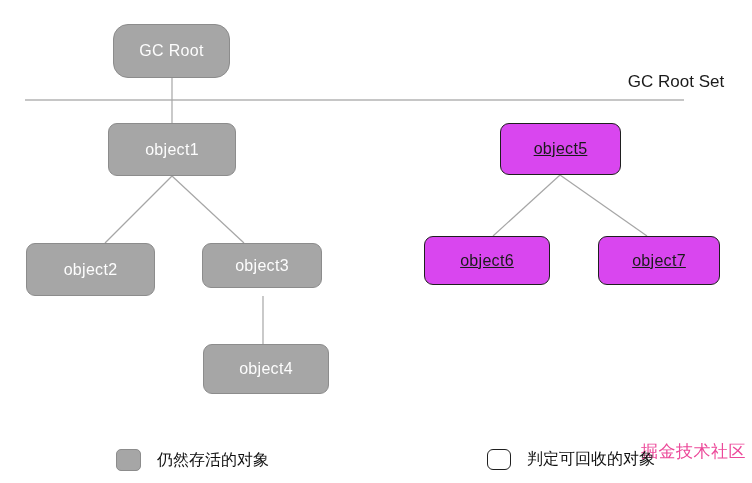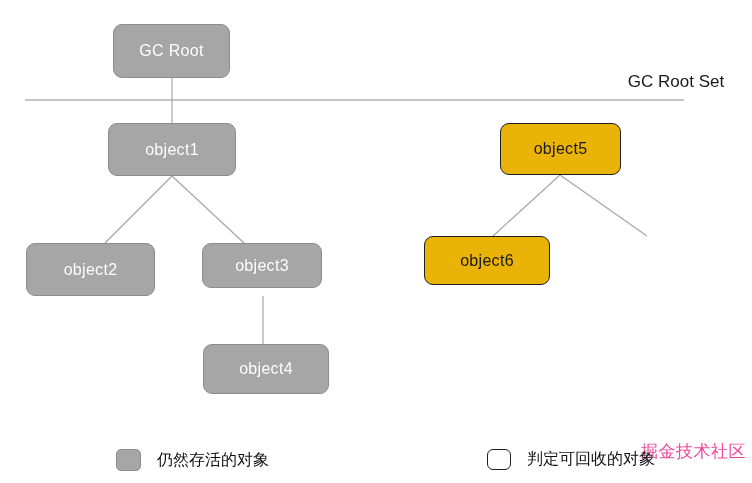--- a/index.html
+++ b/index.html
@@ -31,23 +31,24 @@
     font-size: 16px;
     letter-spacing: 0.3px;
     box-sizing: border-box;
   }
   .node.alive {
     background: #a6a6a6;
     border: 1.5px solid #8c8c8c;
     color: #fdfdfd;
   }
   .node.collectable {
-    background: #eab308;
+    background: #d946ef;
     border: 1.6px solid #1f1f1f;
     color: #1a1a1a;
+    text-decoration: underline;
   }
   .root-set-label {
     position: absolute;
     z-index: 2;
     top: 72px;
     left: 626px;
     width: 100px;
     text-align: center;
     font-size: 17px;
     color: #1a1a1a;
@@ -107,34 +108,35 @@
     <line x1="172" y1="78" x2="172" y2="123" stroke="#a6a6a6" stroke-width="1.2"></line>
     <line x1="172" y1="176" x2="105" y2="243" stroke="#a6a6a6" stroke-width="1.2"></line>
     <line x1="172" y1="176" x2="244" y2="243" stroke="#a6a6a6" stroke-width="1.2"></line>
     <line x1="263" y1="296" x2="263" y2="344" stroke="#a6a6a6" stroke-width="1.2"></line>
     <line x1="560" y1="175" x2="493" y2="236" stroke="#a6a6a6" stroke-width="1.2"></line>
     <line x1="560" y1="175" x2="647" y2="236" stroke="#a6a6a6" stroke-width="1.2"></line>
   </svg>
 
   <div class="root-set-label">GC Root Set</div>
 
-  <div class="node alive" style="left:113px; top:24px; width:117px; height:54px;">GC Root</div>
+  <div class="node alive" style="left:113px; top:24px; width:117px; height:54px;border-radius:15px;">GC Root</div>
 
   <div class="node alive" style="left:108px; top:123px; width:128px; height:53px;text-align:right;">object1</div>
 
   <div class="node alive" style="left:26px; top:243px; width:129px; height:53px;">object2</div>
 
   <div class="node alive" style="left:202px; top:243px; width:120px; height:45px;">object3</div>
 
   <div class="node alive" style="left:203px; top:344px; width:126px; height:50px;">object4</div>
 
   <div class="node collectable" style="left:500px; top:123px; width:121px; height:52px;">object5</div>
 
   <div class="node collectable" style="left:424px; top:236px; width:126px; height:49px;">object6</div>
 
+  <div class="node collectable" style="left:598px; top:236px; width:122px; height:49px;">object7</div>
 
   <div class="legend legend-alive">
     <span class="swatch alive"></span>
     <span class="legend-text">仍然存活的对象</span>
   </div>
 
   <div class="legend legend-collectable">
     <span class="swatch collectable"></span>
     <span class="legend-text">判定可回收的对象</span>
   </div>

